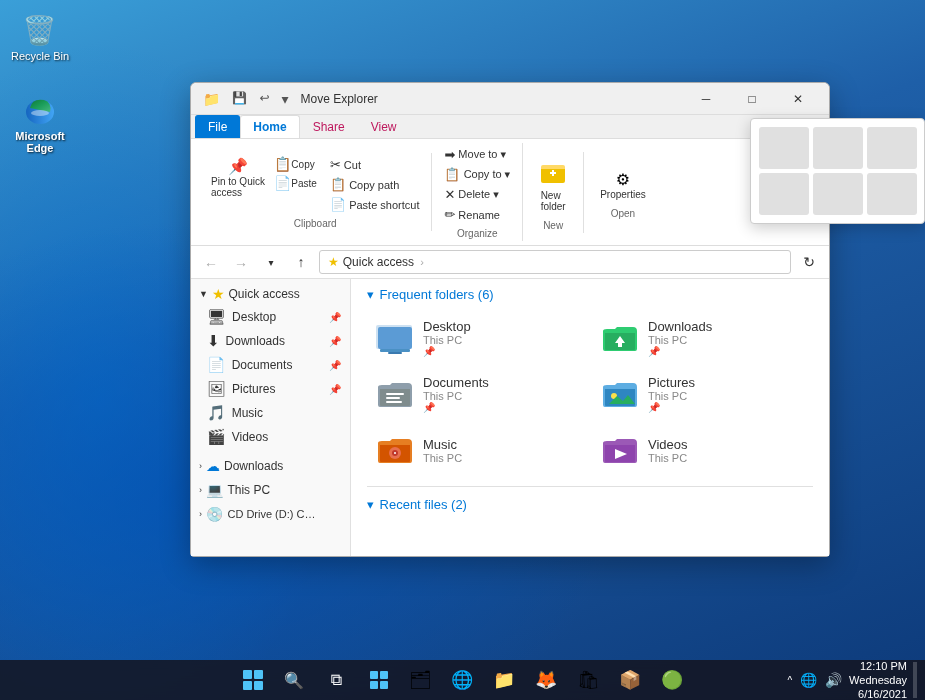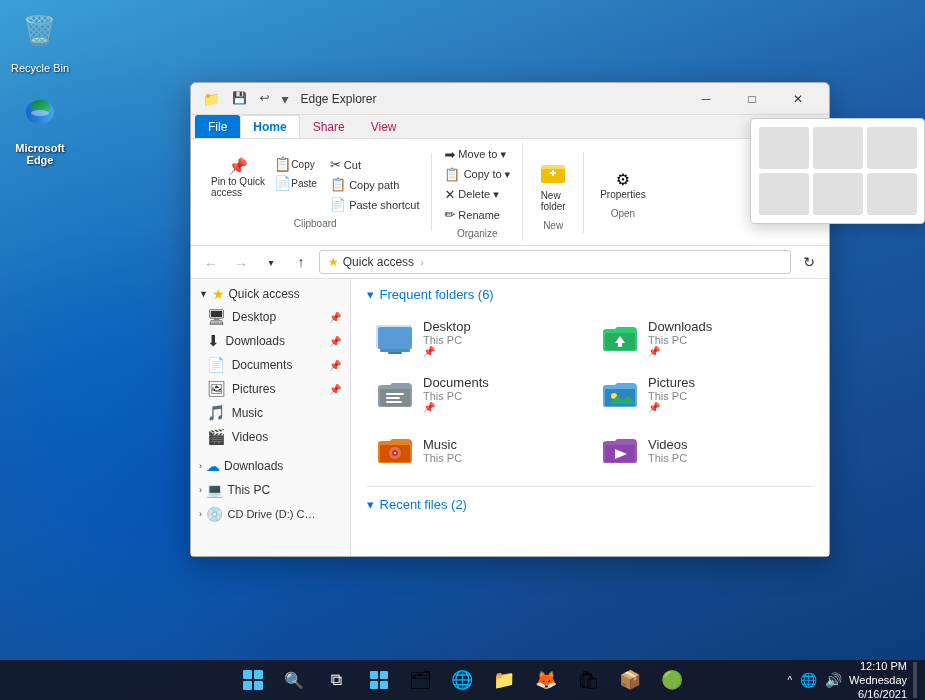--- a/index.html
+++ b/index.html
@@ -38,21 +38,21 @@
       height: 40px;
       display: flex;
       align-items: center;
       justify-content: center;
       font-size: 28px;
     }
     .desktop-icon .icon-label {
       color: white;
       font-size: 11px;
       text-shadow: 1px 1px 2px rgba(0,0,0,0.8);
-      margin-top: 12px;
+      margin-top: 0;
     }
 
     
     .taskbar {
       position: absolute;
       bottom: 0;
       left: 0;
       right: 0;
       height: 40px;
       background: rgba(20,20,30,0.85);
@@ -479,21 +479,21 @@
 <div class="file-explorer">
 
   <div class="title-bar">
     <div class="title-bar-left">
       <div class="title-bar-icons">
         <span class="title-bar-icon">📁</span>
         <span class="title-bar-icon" style="font-size:12px;">💾</span>
         <span class="title-bar-icon" style="font-size:12px;">↩</span>
         <span class="title-bar-icon">▾</span>
       </div>
-      <span class="title-bar-title">Edge Explorer</span>
+      <span class="title-bar-title">Move Explorer</span>
     </div>
     <div class="window-controls">
       <div class="win-btn">─</div>
       <div class="win-btn">□</div>
       <div class="win-btn close">✕</div>
     </div>
   </div>
 
   <div class="ribbon">
     <div class="ribbon-tabs">

